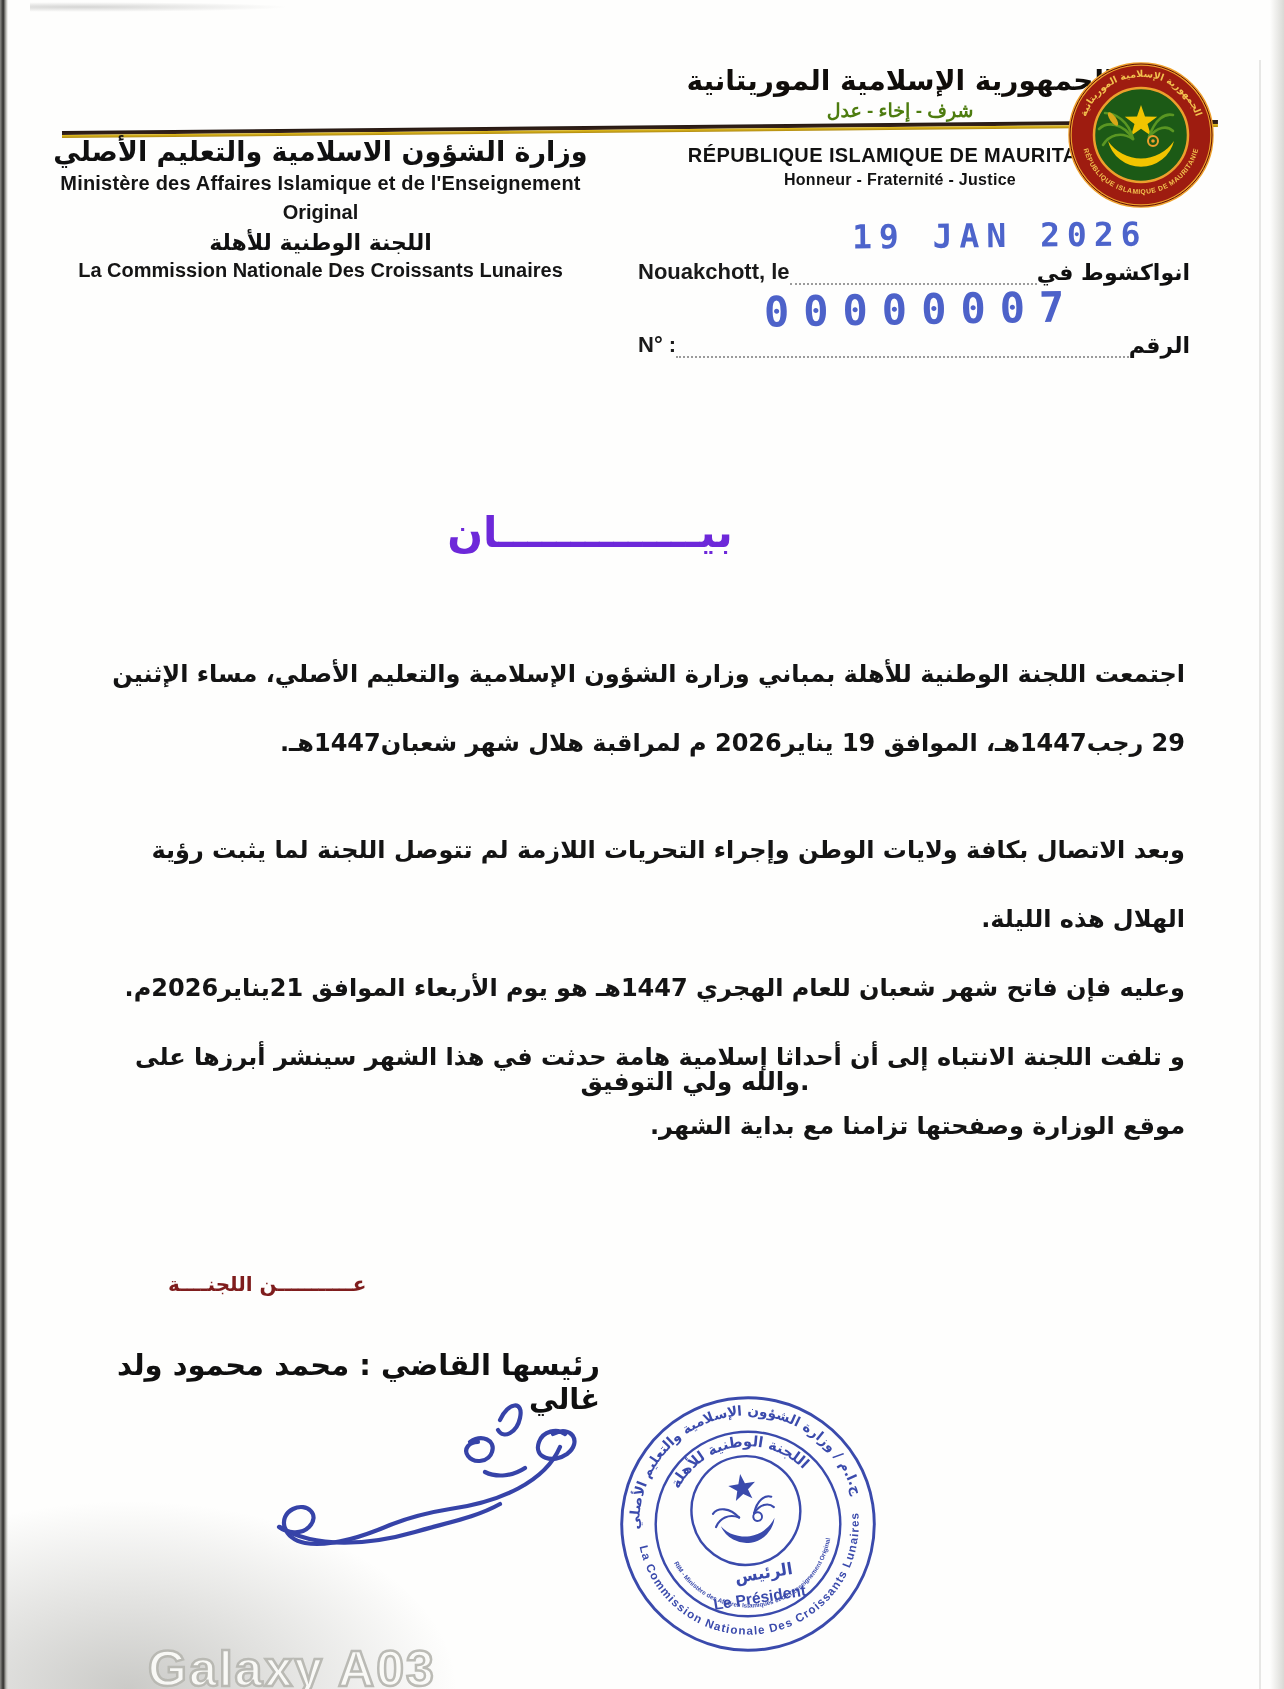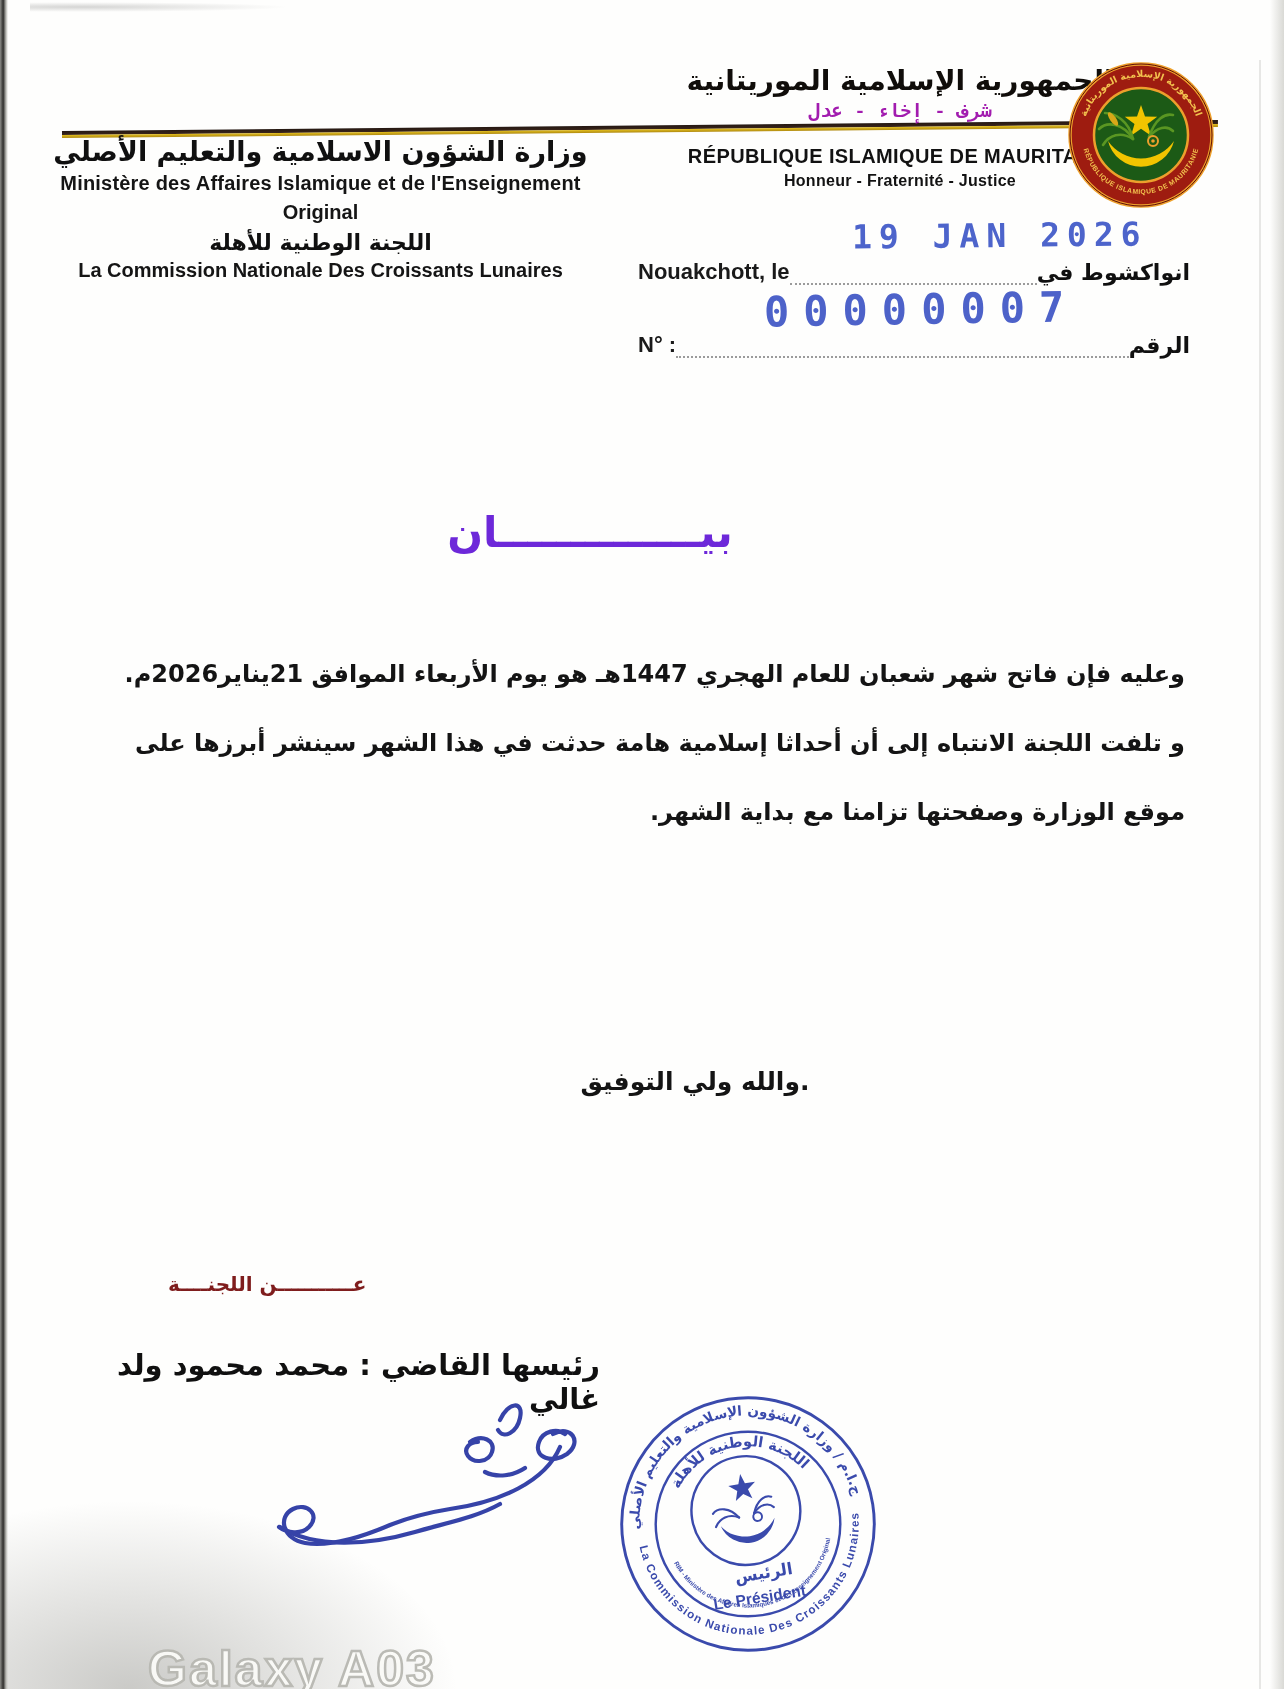--- a/index.html
+++ b/index.html
@@ -27,21 +27,21 @@
   .rule .black{height:4px;background:linear-gradient(180deg,#241812,#3a241a);}
   .rule .gold{height:3px;background:linear-gradient(180deg,#e4c020,#b08a10);}
   
   .hdr-left{position:absolute;left:48px;top:134px;width:545px;text-align:center;z-index:2;}
   .hdr-left .ar1{font-family:"DejaVu Sans",sans-serif;font-weight:700;font-size:27px;line-height:1.35;color:#101010;}
   .hdr-left .fr{font-size:20px;font-weight:700;letter-spacing:.2px;line-height:1.32;color:#151515;}
   .hdr-left .ar2{font-family:"DejaVu Sans",sans-serif;font-weight:700;font-size:22px;margin-top:6px;color:#101010;}
   .hdr-left .fr2{font-size:20px;font-weight:700;margin-top:4px;color:#151515;}
   .hdr-right{position:absolute;left:630px;top:64px;width:540px;text-align:center;z-index:2;}
   .hdr-right .ar-rep{font-family:"DejaVu Sans",sans-serif;font-weight:900;font-size:28px;color:#100d0a;}
-  .hdr-right .ar-motto{font-family:Liberation Mono, monospace;font-weight:700;font-size:19px;margin-top:2px;color:#a21caf;}
+  .hdr-right .ar-motto{font-family:Liberation Sans, sans-serif;font-weight:700;font-size:19px;margin-top:2px;color:#4d7c0f;}
   .hdr-right .fr-rep{font-size:20px;font-weight:700;letter-spacing:.4px;margin-top:22px;color:#121212;}
   .hdr-right .fr-motto{font-size:16px;font-weight:700;letter-spacing:.3px;margin-top:4px;color:#121212;}
   .emblem{position:absolute;left:1066px;top:60px;width:150px;height:150px;z-index:3;}
   
   .dateline{position:absolute;left:638px;top:232px;width:552px;z-index:2;}
   .dl-row{display:flex;align-items:flex-end;gap:0;position:relative;}
   .dl-row + .dl-row{margin-top:20px;}
   .dl-fr{font-size:22px;font-weight:600;white-space:nowrap;color:#1a1a1a;}
   .dl-dots{flex:1;border-bottom:2px dotted #9b9b9b;height:24px;}
   .dl-ar{font-family:"DejaVu Sans",sans-serif;font-weight:700;font-size:22px;white-space:nowrap;color:#101010;margin-top:28px;}
@@ -142,20 +142,22 @@
       <span class="dl-fr">N° :</span>
       <span class="dl-dots"></span>
       <span class="dl-ar">الرقم</span>
       <span class="stamp-num">00000007</span>
     </div>
   </div>
 
   <div class="title">بيــــــــــــــان</div>
 
   <div class="body">
+    <p class="first">اجتمعت اللجنة الوطنية للأهلة بمباني وزارة الشؤون الإسلامية والتعليم الأصلي، مساء الإثنين 29 رجب1447هـ، الموافق 19 يناير2026 م لمراقبة هلال شهر شعبان1447هـ.</p>
+    <p>وبعد الاتصال بكافة ولايات الوطن وإجراء التحريات اللازمة لم تتوصل اللجنة لما يثبت رؤية الهلال هذه الليلة.</p>
     <p>وعليه فإن فاتح شهر شعبان للعام الهجري 1447هـ هو يوم الأربعاء الموافق 21يناير2026م.</p>
     <p>و تلفت اللجنة الانتباه إلى أن أحداثا إسلامية هامة حدثت في هذا الشهر سينشر أبرزها على موقع الوزارة وصفحتها تزامنا مع بداية الشهر.</p>
   </div>
   <div class="closing">والله ولي التوفيق.</div>
 
   <div class="on-behalf">عـــــــــــن اللجنــــة</div>
   <div class="president">رئيسها القاضي : محمد محمود ولد غالي</div>
 
   <svg class="signature" viewBox="0 0 400 215">
     <g stroke="#2c3aa4" stroke-width="4.2" fill="none" stroke-linecap="round" stroke-linejoin="round" opacity=".95">

